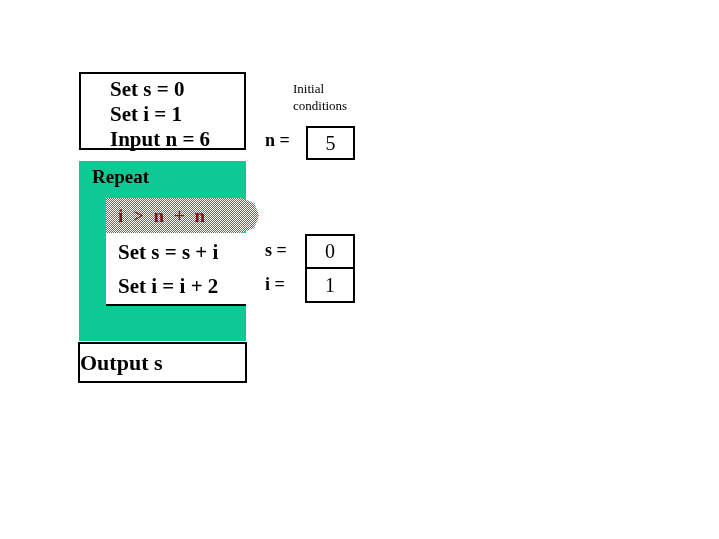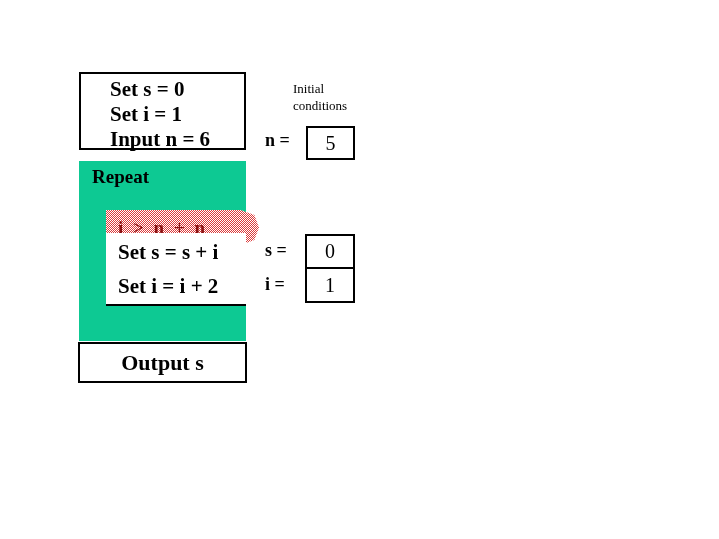--- a/index.html
+++ b/index.html
@@ -99,21 +99,20 @@
     clip-path: polygon(0 0, 88% 0, 97% 14%, 100% 50%, 97% 86%, 88% 100%, 0 100%);
     background-image: conic-gradient(
       var(--arrow-red, #dc3a3a) 0 25%,
       #ffffff 0 50%,
       var(--arrow-red, #dc3a3a) 0 75%,
       #ffffff 0
     );
     background-size: 2px 2px;
     display: flex;
     align-items: center;
-    margin-top: 12px;
   }
   .cond-text {
     margin-left: 12px;
     font-weight: bold;
     font-size: 19px;
     color: var(--arrow-text-red, #8b1111);
     letter-spacing: 1px;
     word-spacing: 3px;
     white-space: nowrap;
   }
@@ -140,21 +139,21 @@
     position: absolute;
     left: 78px;
     top: 342px;
     width: 169px;
     height: 41px;
     box-sizing: border-box;
     background: #fff;
     border: 2px solid #000;
     display: flex;
     align-items: center;
-    justify-content: center;
+    justify-content: flex-start;
     font-weight: bold;
     font-size: 22px;
     white-space: nowrap;
   }
 </style>
 </head>
 <body>
 
 <div class="canvas">
 

